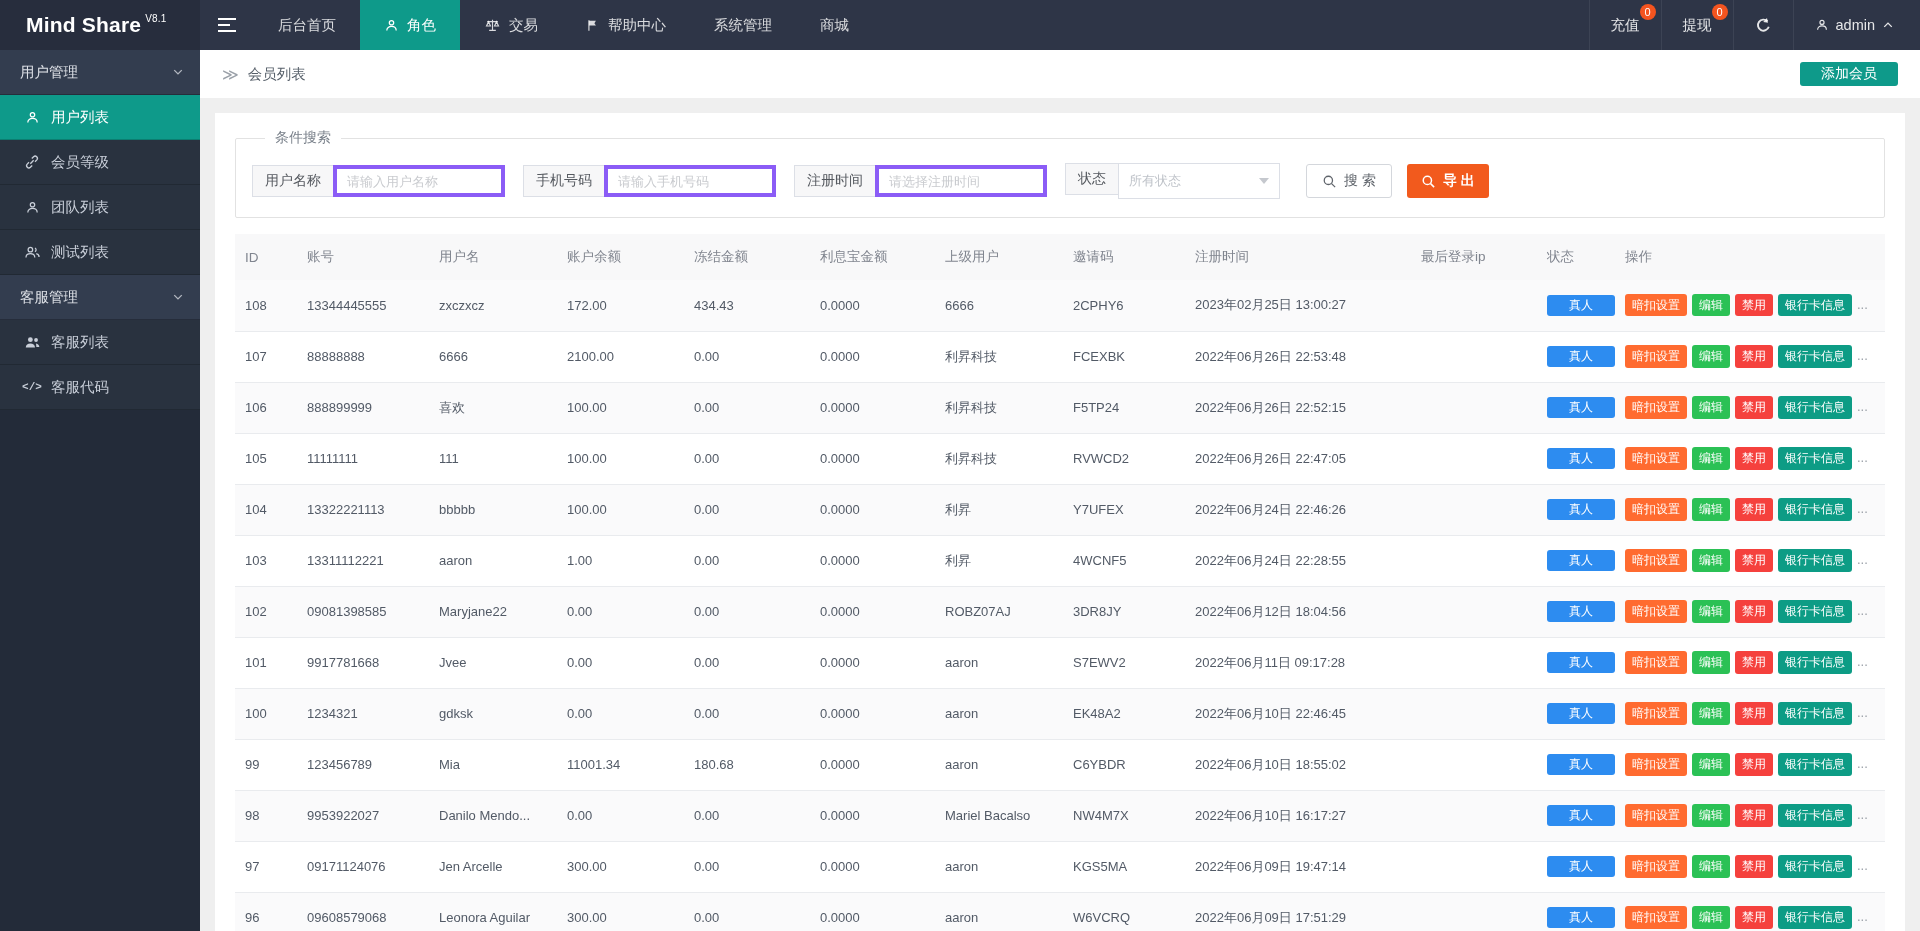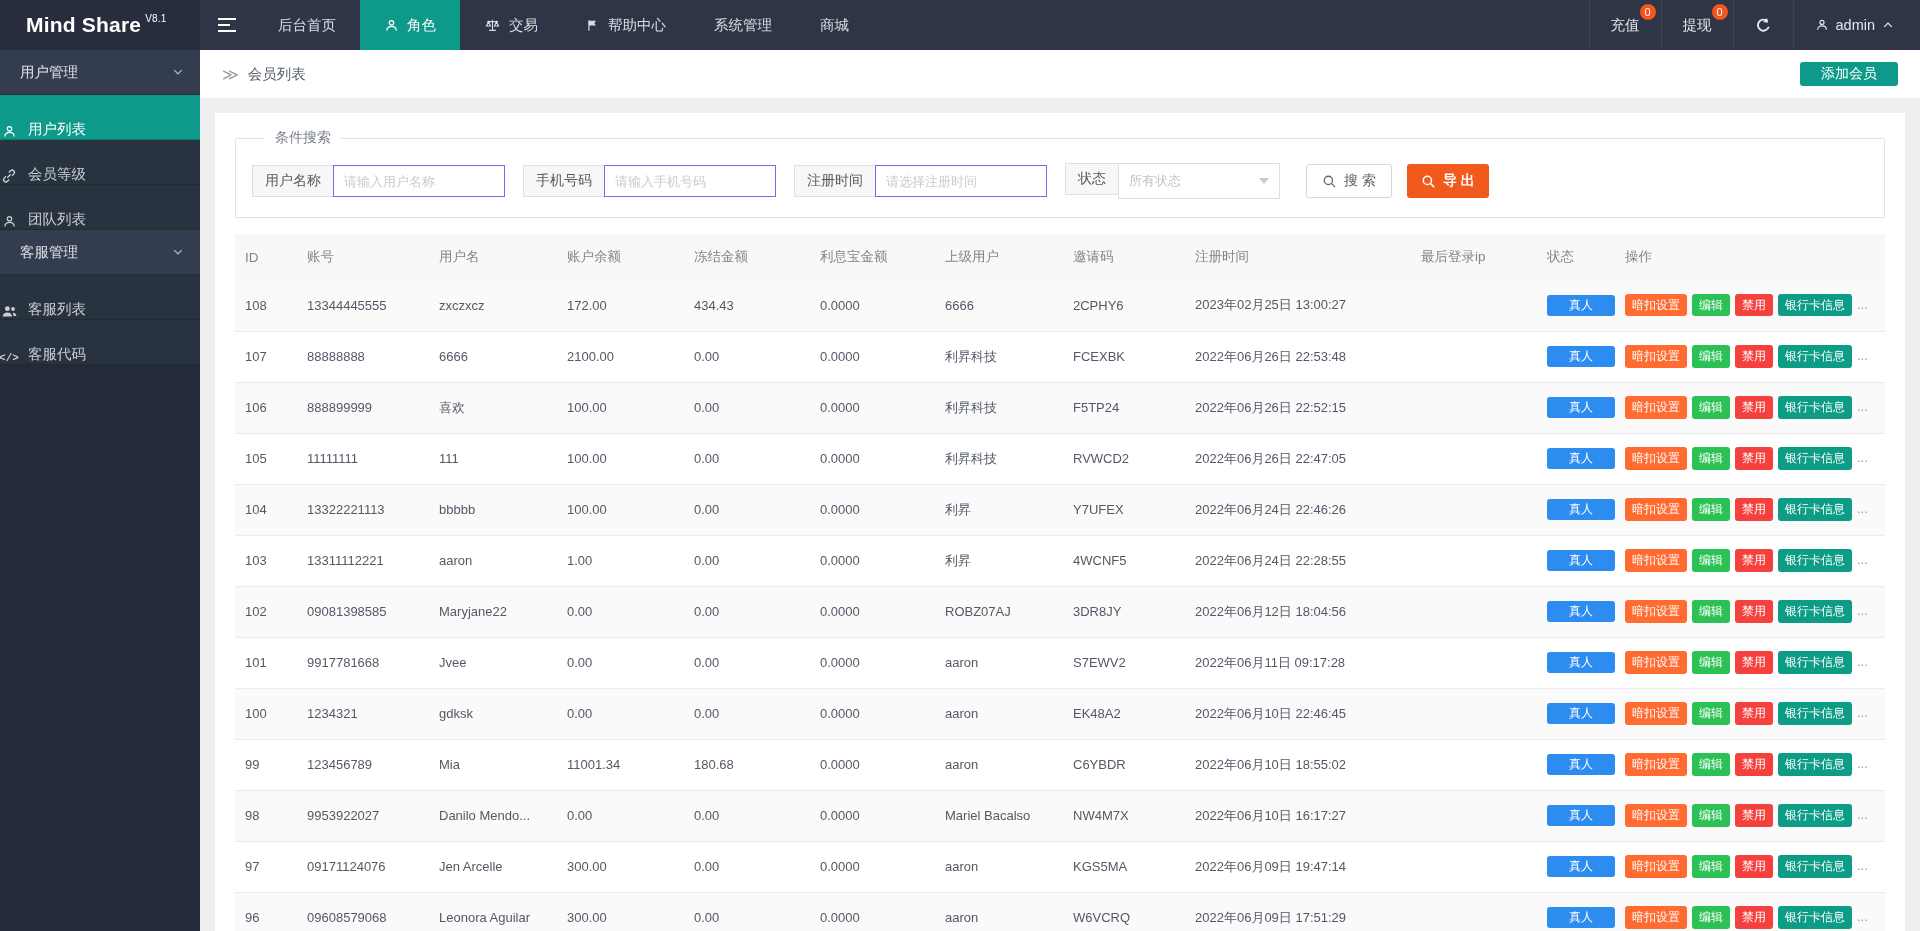--- a/index.html
+++ b/index.html
@@ -18,41 +18,41 @@
   .nav-right { margin-left:auto; display:flex; align-items:stretch; }
   .nav-right-item { position:relative; display:flex; align-items:center; gap:7px; padding:0 21px; color:rgba(255,255,255,.88); font-size:14.5px; border-left:1px solid rgba(255,255,255,.07); cursor:pointer; white-space:nowrap; }
   .nav-right-item:last-child { padding-right:26px; }
   .badge { position:absolute; top:4px; right:5px; min-width:16px; height:16px; border-radius:8px; background:var(--badge); color:#fff; font-size:11px; display:flex; align-items:center; justify-content:center; padding:0 4px; }
 
   
   .body-row { flex:1; display:flex; min-height:0; }
   .sidebar { width:200px; flex-shrink:0; background:var(--sidebar-bg); display:flex; flex-direction:column; }
   .side-group-title { height:45px; flex-shrink:0; display:flex; align-items:center; padding:0 16px 0 20px; background:var(--sidebar-group-bg); color:#dde0e6; font-size:14.5px; cursor:pointer; border-bottom:1px solid rgba(0,0,0,.25); }
   .side-group-title .chev { margin-left:auto; opacity:.75; }
-  .side-item { height:45px; flex-shrink:0; display:flex; align-items:flex-end; gap:10px; background:var(--sidebar-item-bg); color:#c9cfd9; font-size:14.5px; cursor:pointer; border-bottom:1px solid rgba(0,0,0,.18); }
+  .side-item { height:45px; flex-shrink:0; display:flex; align-items:center; gap:10px; padding-left:23px; background:var(--sidebar-item-bg); color:#c9cfd9; font-size:14.5px; cursor:pointer; border-bottom:1px solid rgba(0,0,0,.18); }
   .side-item.active { background:var(--theme); color:#fff; }
   .side-item .icon { width:18px; display:flex; justify-content:center; }
   .code-glyph { font-family:"Liberation Mono","DejaVu Sans Mono",monospace; font-size:11px; font-weight:bold; }
 
   .main { flex:1; display:flex; flex-direction:column; min-width:0; }
   .crumbbar { height:48px; flex-shrink:0; background:#fff; display:flex; align-items:center; padding:0 22px; }
   .crumb-icon { color:#9aa0a8; font-size:16px; margin-right:9px; }
   .crumb-title { font-size:14.5px; color:#57606a; }
   .add-btn { margin-left:auto; background:var(--theme); color:#fff; border:none; font-size:14px; padding:3px 21px; border-radius:3px; cursor:pointer; }
 
   .content { flex:1; background:#efefef; padding:15px 15px 0; overflow:hidden; }
   .card { background:#fff; height:100%; padding:16px 20px 0; overflow:hidden; }
 
   
   fieldset { border:1px solid #e2e2e2; border-radius:2px; padding:16px 16px 18px; }
   legend { font-size:14px; color:#79808a; padding:0 10px; margin-left:13px; }
   .search-row { display:flex; align-items:center; }
   .fgroup { display:flex; margin-right:18px; }
   .flabel { height:32px; display:flex; align-items:center; padding:0 12px; background:#f7f7f8; border:1px solid #dcdfe6; border-right:none; font-size:14px; color:#55595f; white-space:nowrap; }
-  .fgroup input { height:32px; width:172px; border:1px solid #8b5cf6; padding:0 10px; font-size:13px; color:#333; outline:none; }
+  .fgroup input { height:32px; width:172px; border:4px solid #8b5cf6; padding:0 10px; font-size:13px; color:#333; outline:none; }
   .fgroup input::placeholder { color:#c9cbcf; }
   .fselect { height:36px; width:162px; border:1px solid #dcdfe6; background:#fff; display:flex; align-items:center; padding:0 10px; font-size:13px; color:#bfc3c9; cursor:pointer; }
   .fselect .arrow { margin-left:auto; width:0; height:0; border-left:5px solid transparent; border-right:5px solid transparent; border-top:6px solid #c5c8ce; }
   .btn-search { height:34px; display:flex; align-items:center; gap:7px; background:#fff; border:1px solid #d4d7dc; border-radius:3px; padding:0 15px; font-size:14px; color:#5f646b; margin-left:8px; cursor:pointer; }
   .btn-export { height:34px; display:flex; align-items:center; gap:7px; background:var(--export); border:none; border-radius:3px; padding:0 14px; font-size:14px; font-weight:bold; color:#fff; margin-left:15px; cursor:pointer; }
 
   
   table { width:100%; border-collapse:collapse; margin-top:16px; table-layout:fixed; }
   thead th { background:#f8f8f9; height:46px; text-align:left; font-weight:normal; font-size:13.5px; color:#80858f; padding:0 10px; white-space:nowrap; overflow:hidden; }
   tbody td { height:51px; border-bottom:1px solid #e9ebee; font-size:13px; color:#525a66; padding:0 10px; white-space:nowrap; overflow:hidden; text-overflow:ellipsis; }
@@ -186,20 +186,30 @@
         <span>会员等级</span>
       </div>
       <div class="side-item">
         <span class="icon">
           <svg width="15" height="15" viewBox="0 0 24 24" fill="none" stroke="currentColor" stroke-width="2">
               <circle cx="12" cy="7.5" r="3.5"></circle>
               <path d="M4.5 20c0-4.2 3.4-6.5 7.5-6.5s7.5 2.3 7.5 6.5"></path>
             </svg>
         </span>
         <span>团队列表</span>
+      </div>
+      <div class="side-item">
+        <span class="icon">
+          <svg width="17" height="15" viewBox="0 0 24 20" fill="none" stroke="currentColor" stroke-width="1.8">
+              <circle cx="9" cy="6" r="3.2"></circle>
+              <path d="M2.8 17c0-3.5 2.8-5.4 6.2-5.4s6.2 1.9 6.2 5.4"></path>
+              <path d="M15.5 3.6a3 3 0 0 1 0 5.3M17.3 11.5c2.5.5 4 2.2 4 4.8"></path>
+            </svg>
+        </span>
+        <span>测试列表</span>
       </div>
       <div class="side-group-title">
         <span>客服管理</span>
         <span class="chev">
           <svg width="12" height="12" viewBox="0 0 16 16" fill="none" stroke="currentColor" stroke-width="1.8">
               <path d="M3 5.5l5 5 5-5"></path>
             </svg>
         </span>
       </div>
       <div class="side-item">

